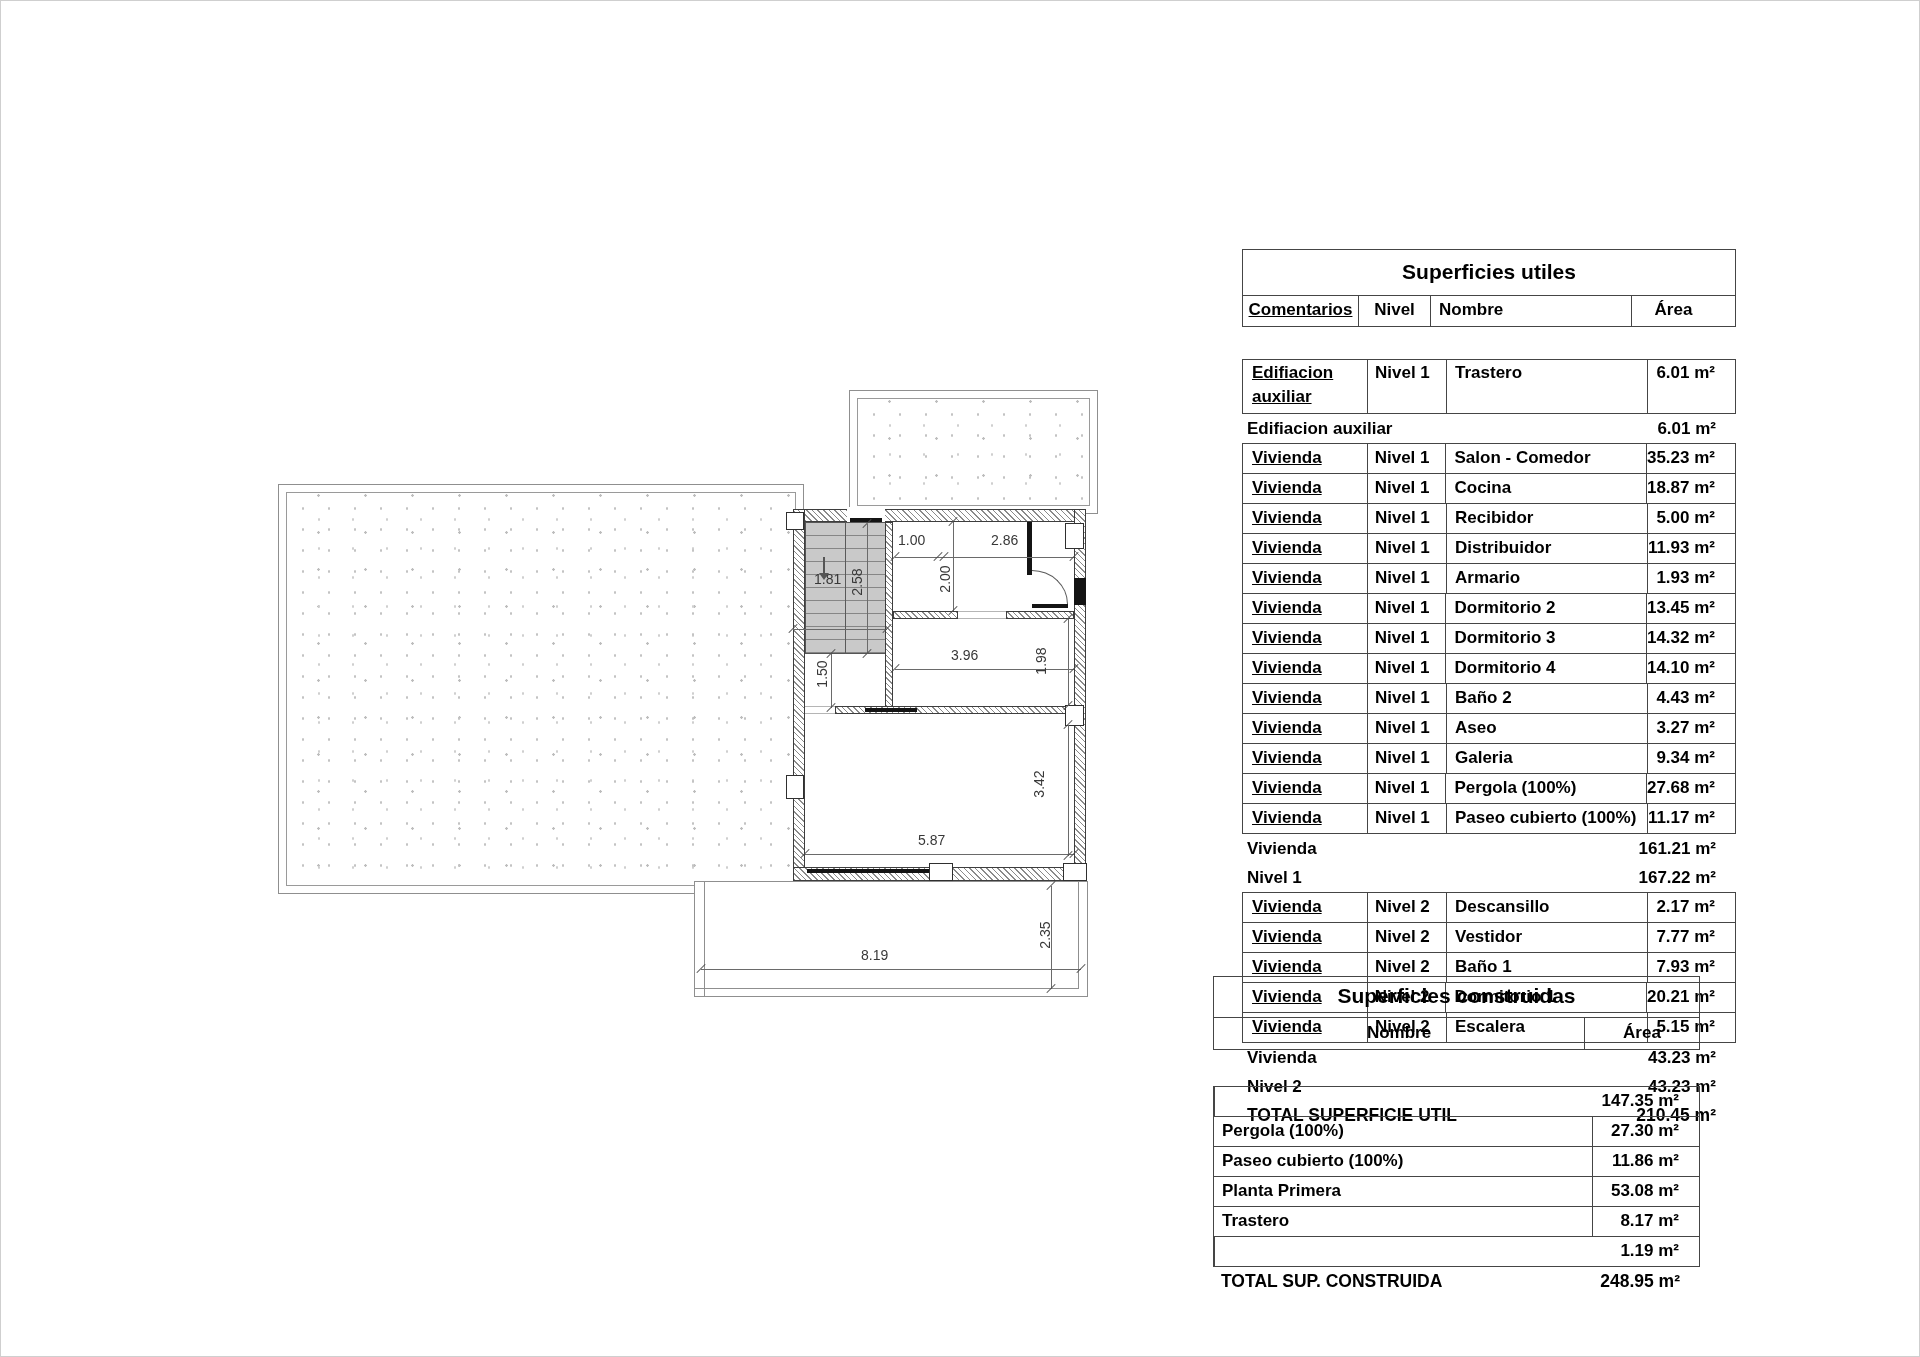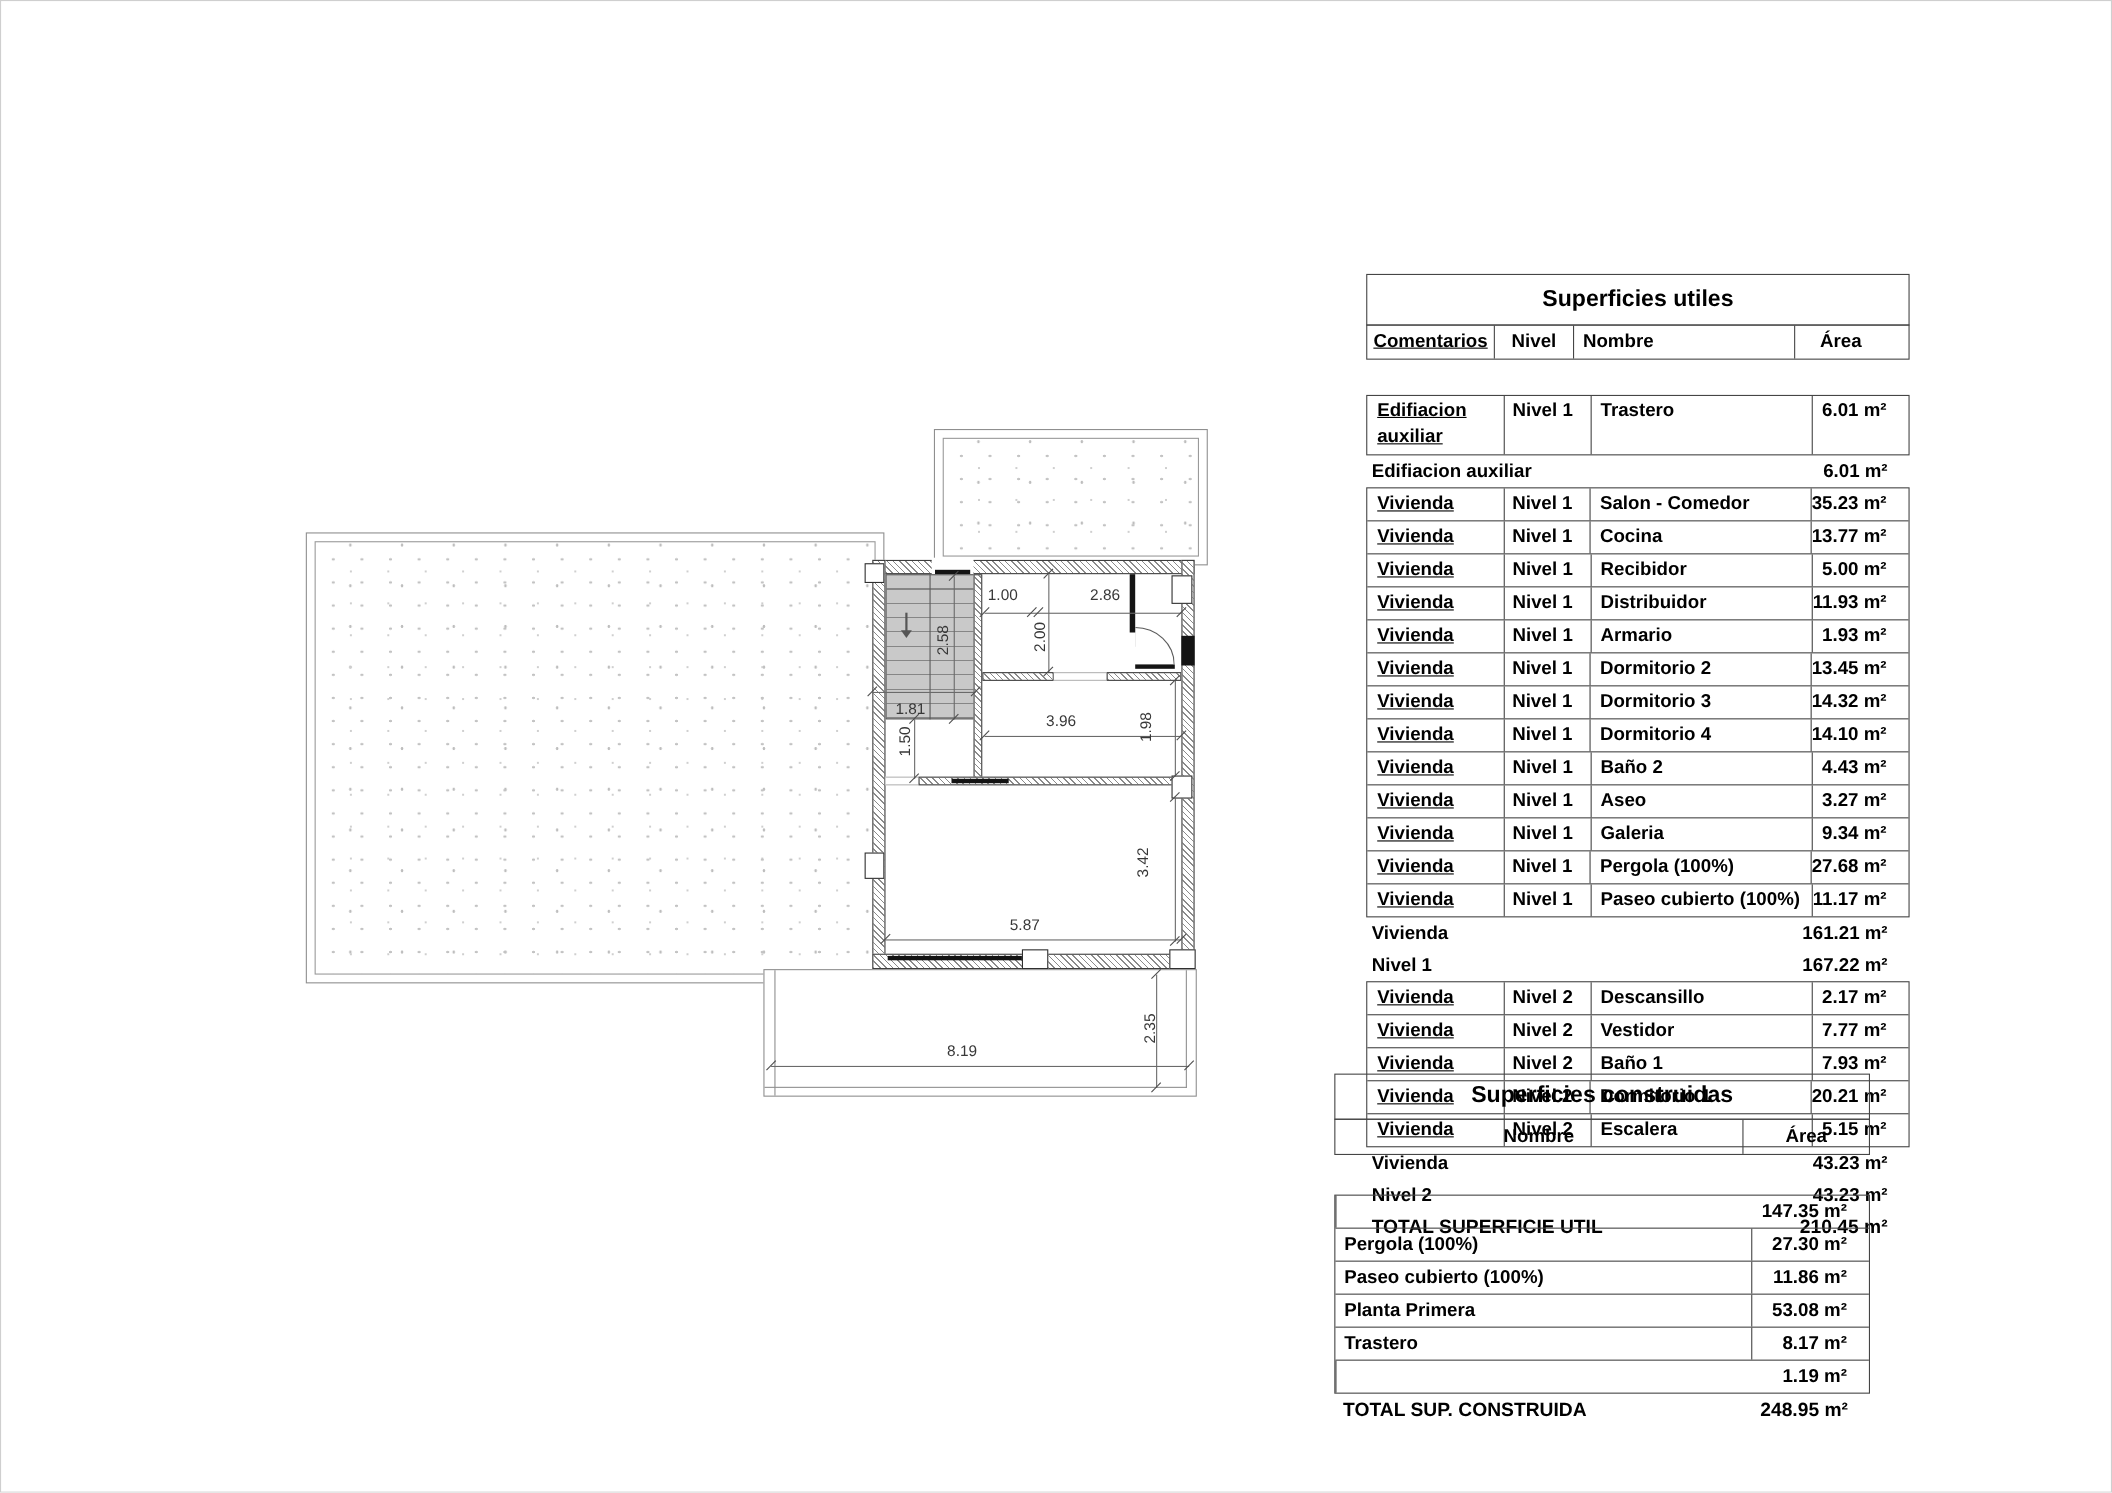--- a/index.html
+++ b/index.html
@@ -156,21 +156,21 @@
         <div class="tick" style="left: 694px; top: 967px;"></div>
         <div class="tick" style="left: 1074px; top: 967px;"></div>
         <div class="tick" style="left: 1044px; top: 884px;"></div>
         <div class="tick" style="left: 1044px; top: 987px;"></div>
       </div>
 
     <div class="dim-label" style="left:897px;top:531px;">1.00</div>
     <div class="dim-label" style="left:990px;top:531px;">2.86</div>
     <div class="dim-label rot" style="left:922px;top:570px;">2.00</div>
     <div class="dim-label rot" style="left:834px;top:573px;">2.58</div>
-    <div class="dim-label" style="left:813px;top:635px;">1.81</div>
+    <div class="dim-label" style="left:813px;top:570px;">1.81</div>
     <div class="dim-label rot" style="left:799px;top:665px;">1.50</div>
     <div class="dim-label" style="left:950px;top:646px;">3.96</div>
     <div class="dim-label rot" style="left:1018px;top:652px;">1.98</div>
     <div class="dim-label rot" style="left:1016px;top:775px;">3.42</div>
     <div class="dim-label" style="left:917px;top:831px;">5.87</div>
     <div class="dim-label" style="left:860px;top:946px;">8.19</div>
     <div class="dim-label rot" style="left:1022px;top:926px;">2.35</div>
   </div>
 
   <div class="tbl" style="left:1207px;top:248px;width:494px;margin-left:34px;">
@@ -208,21 +208,21 @@
         <div class="trow">
           <div class="c1">Vivienda</div>
           <div class="c2">Nivel 1</div>
           <div class="c3">Salon - Comedor</div>
           <div class="c4">35.23 m²</div>
         </div>
         <div class="trow">
           <div class="c1">Vivienda</div>
           <div class="c2">Nivel 1</div>
           <div class="c3">Cocina</div>
-          <div class="c4">13.77 m²</div>
+          <div class="c4">18.87 m²</div>
         </div>
         <div class="trow">
           <div class="c1">Vivienda</div>
           <div class="c2">Nivel 1</div>
           <div class="c3">Recibidor</div>
           <div class="c4">5.00 m²</div>
         </div>
         <div class="trow">
           <div class="c1">Vivienda</div>
           <div class="c2">Nivel 1</div>

